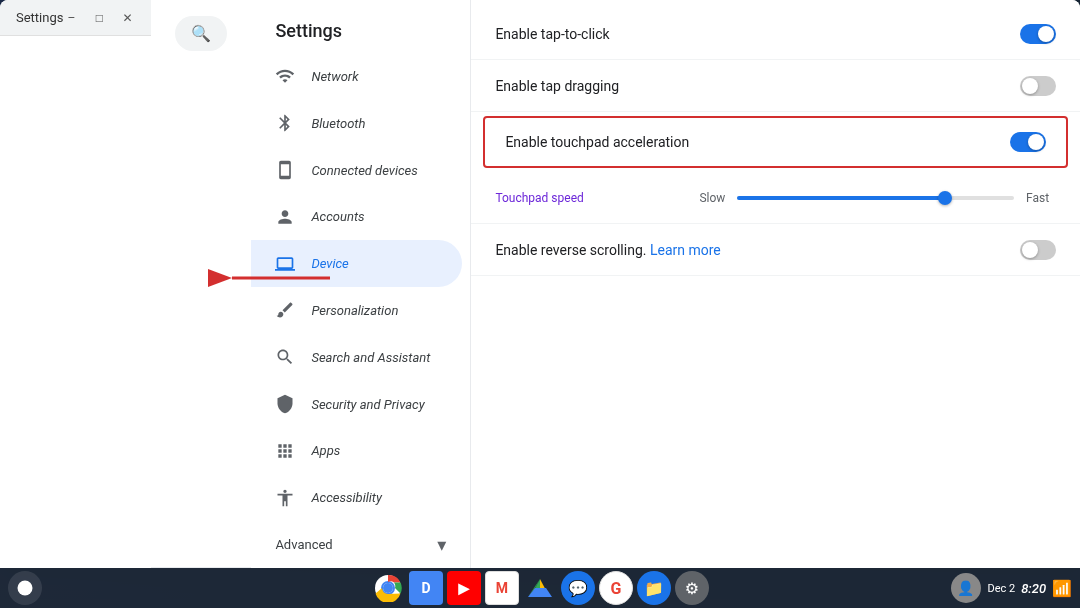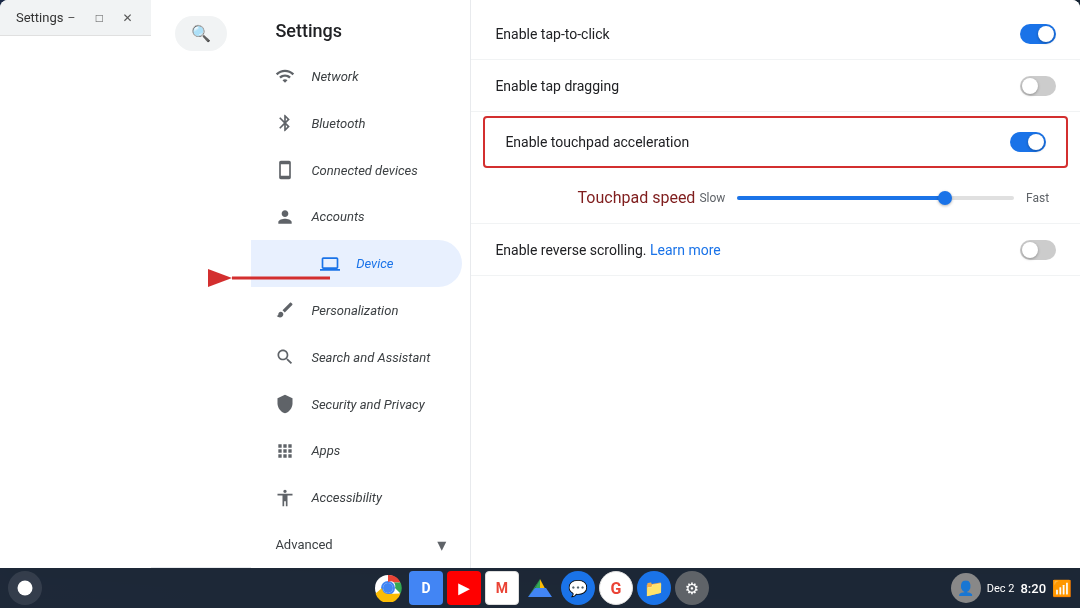--- a/index.html
+++ b/index.html
@@ -113,21 +113,20 @@
       margin-right: 8px;
       gap: 16px;
       color: #3c4043;
       font-size: 13px;
       transition: background 0.2s;
       font-style: italic;
     }
     .nav-item.active {
       background: #e8f0fe;
       color: #1a73e8;
-      justify-content: center;
     }
     .nav-item.active .nav-icon {
       color: #1a73e8;
     }
     .nav-icon {
       width: 20px;
       height: 20px;
       display: flex;
       align-items: center;
       justify-content: center;
@@ -280,23 +279,22 @@
     
     .speed-row {
       display: flex;
       align-items: center;
       padding: 14px 24px;
       min-height: 52px;
       border-bottom: 1px solid #f1f3f4;
     }
     .speed-label {
       width: 200px;
-      font-size: 16px;
-      color: #7f1d1d;
-      text-align: right;
+      font-size: 12px;
+      color: #6d28d9;
     }
     .speed-control {
       flex: 1;
       display: flex;
       align-items: center;
       gap: 12px;
     }
     .speed-slow {
       font-size: 12px;
       color: #5f6368;
@@ -634,16 +632,16 @@
 
   <div class="taskbar-icon" style="background:#5f6368;border-radius:50%;">
     <span style="color:#fff;font-size:16px;">⚙</span>
   </div>
 
   <div class="taskbar-right">
     <div style="width:30px;height:30px;border-radius:50%;background:#888;overflow:hidden;display:flex;align-items:center;justify-content:center;">
       <span style="color:#fff;font-size:14px;">👤</span>
     </div>
     <span style="color:#fff;font-size:11px;">Dec 2</span>
-    <span style="color:#fff;font-size:13px;font-weight:500;">8:20</span>
+    <span style="color:#fff;font-size:13px;font-weight:500;font-style:italic;">8:20</span>
     <span style="color:#fff;font-size:16px;">📶</span>
   </div>
 </div>
 
 </body></html>

